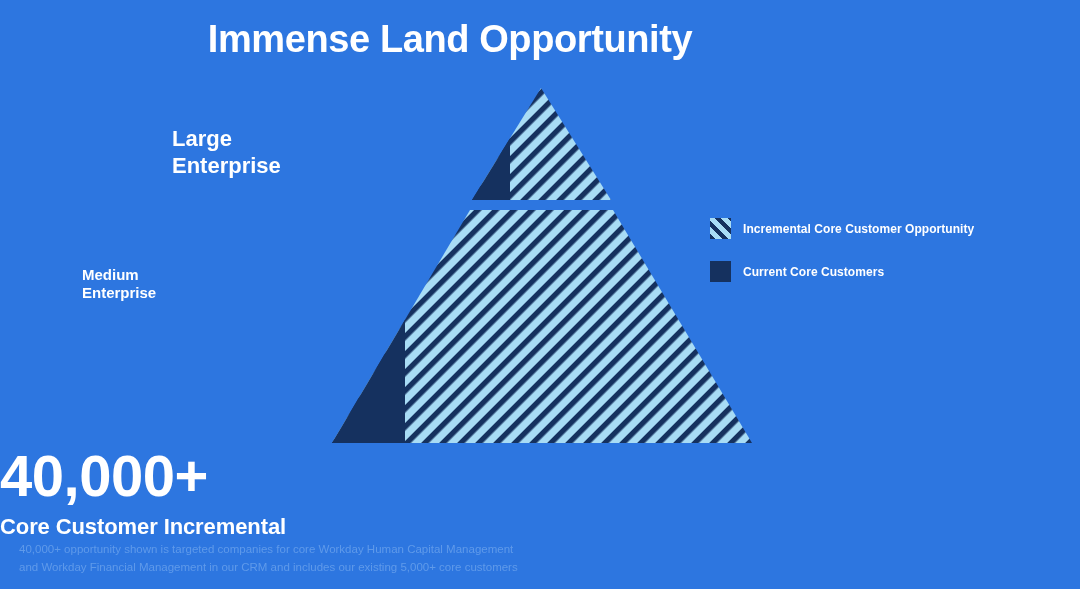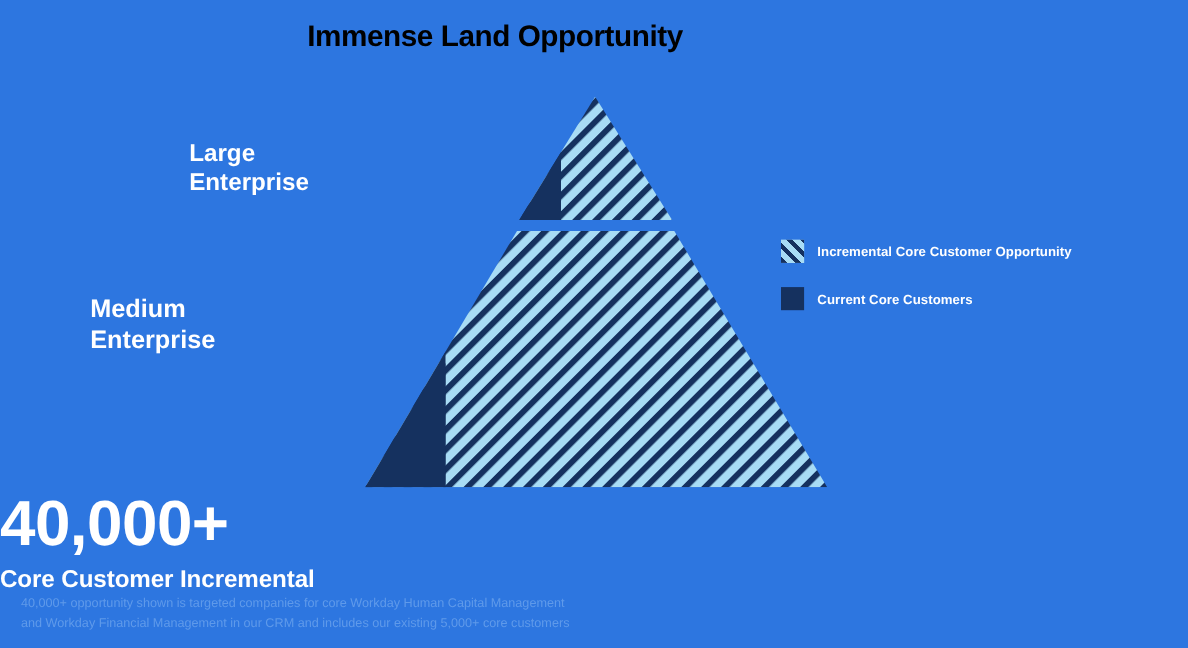--- a/index.html
+++ b/index.html
@@ -26,24 +26,24 @@
     height: 589px;
   }
 
   
   .title {
     position: absolute;
     top: 18px;
     left: 0;
     width: 900px;
     text-align: center;
-    font-size: 27px;
+    font-size: 38px;
     font-weight: 700;
     letter-spacing: -0.4px;
-    color: #000000;
+    color: #ffffff;
     line-height: 1.12;
   }
 
   
   #pyramid-svg {
     position: absolute;
     top: 0;
     left: 0;
     width: 1080px;
     height: 589px;
@@ -61,21 +61,21 @@
   }
   .tier-label.large {
     right: 608px;
     top: 126px;
     font-size: 22px;
     width: 300px;
   }
   .tier-label.medium {
     right: 698px;
     top: 266px;
-    font-size: 23px;
+    font-size: 15px;
     width: 300px;
   }
 
   
   .legend {
     position: absolute;
     left: 710px;
     top: 218px;
     width: 360px;
   }

